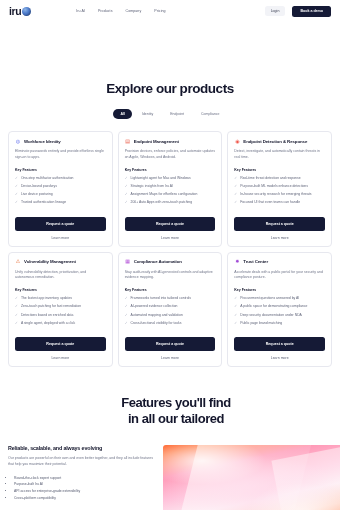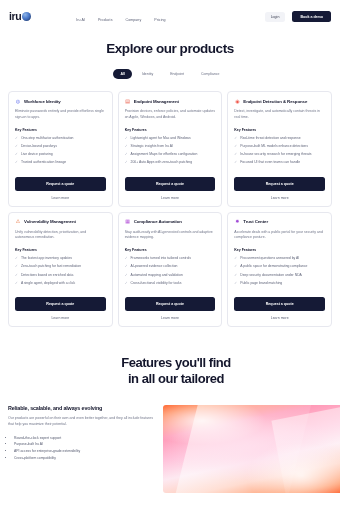--- a/index.html
+++ b/index.html
@@ -8,21 +8,21 @@
     font-family: "Liberation Sans", sans-serif;
     background: #ffffff;
     color: #0d0f1c;
     overflow: hidden;
   }
   .page { width: 340px; height: 510px; position: relative; }
 
   
   .header {
     height: 22px;
-    display: flex; align-items: flex-end;
+    display: flex; align-items: center;
     padding: 0 9px;
   }
   .logo { display: flex; align-items: center; gap: 1px; }
   .logo-word {
     font-size: 10.5px; font-weight: 700; letter-spacing: -0.4px;
     color: #15172b;
   }
   .logo-mark {
     width: 9px; height: 9px; border-radius: 50%;
     background: radial-gradient(circle at 35% 30%, #8fb6e8 0%, #4b79c9 45%, #2b4f93 100%);
@@ -47,20 +47,21 @@
     font-size: 3.6px; color: #ffffff; background: #151a36;
     border: 0; border-radius: 2.5px; padding: 3.5px 8px;
     font-weight: 600; cursor: pointer; font-family: inherit;
   }
 
   
   .hero { text-align: center; padding-top: 19px; }
   .hero h1 {
     font-size: 13.5px; font-weight: 700; letter-spacing: -0.45px;
     color: #14162c;
+    margin-top: 40px;
   }
   .filters {
     display: flex; justify-content: center; gap: 3px;
     margin-top: 13px;
   }
   .filter {
     font-size: 3.5px; font-weight: 500;
     padding: 3px 7px; border-radius: 8px;
     background: transparent; color: #6a6f84;
     border: 0; cursor: pointer; font-family: inherit;

